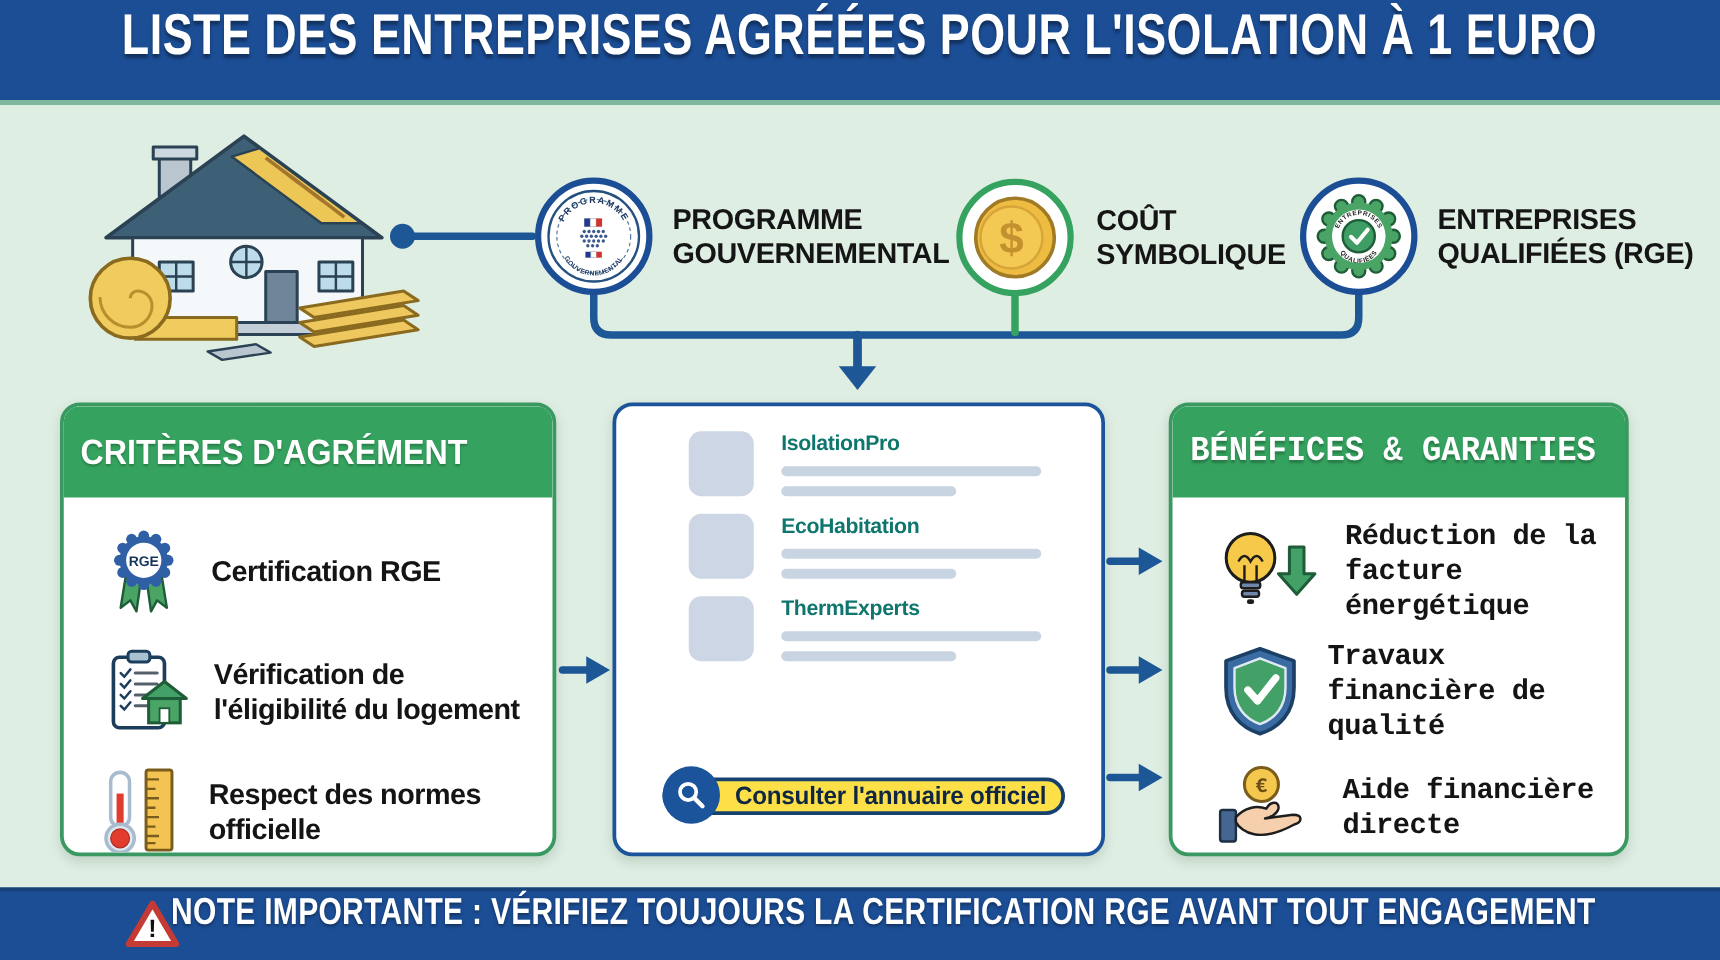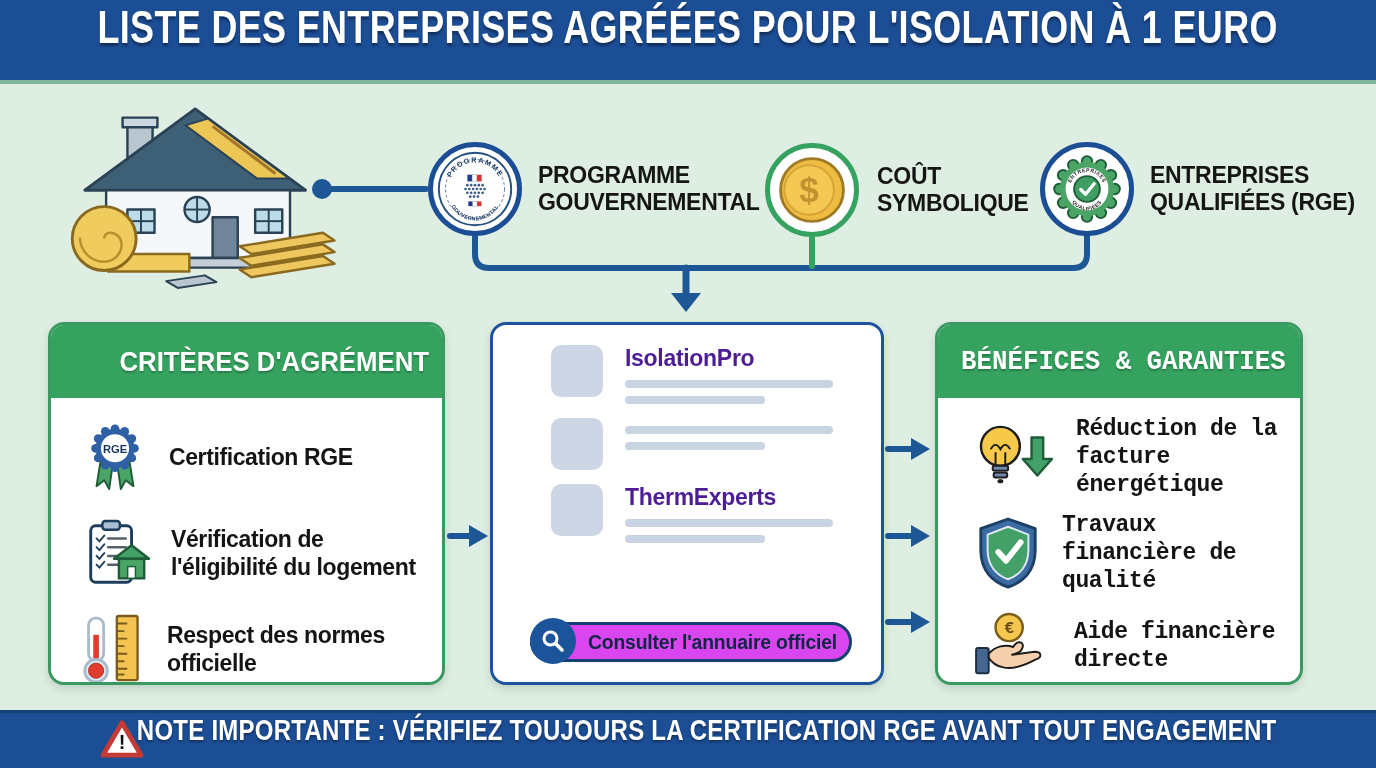--- a/index.html
+++ b/index.html
@@ -27,43 +27,43 @@
                   display:flex;align-items:center;justify-content:center;z-index:2;}
   .feature-circle.green{border-color:var(--header-green,#35a35f);}
   .f-label{position:absolute;z-index:2;font-size:23px;font-weight:bold;color:#151515;
            line-height:1.18;letter-spacing:-.3px;}
   
   .card{position:absolute;top:322px;height:363px;background:#fff;border-radius:16px;
         box-sizing:border-box;border:3px solid;z-index:2;
         box-shadow:0 4px 9px rgba(25,70,45,.16);overflow:hidden;}
   .card.green{border-color:#3a9960;}
   .card.blue{border-color:#1c549c;}
-  .card-header{height:73px;display:flex;flex-direction:column;align-items:flex-end;
+  .card-header{height:73px;display:flex;flex-direction:column;align-items:flex-start;
                justify-content:center;color:#fff;font-weight:bold;
                text-shadow:0 2px 2px rgba(0,0,0,.25);}
   .card.green .card-header{background:var(--header-green,#35a35f);}
   .card.blue .card-header{background:var(--header-blue,#1c549c);}
   .hline1{font-size:28px;transform:scaleX(.92);white-space:nowrap;}
   .hline1.small{font-size:26px;}
   .hline2{font-size:24px;transform:scaleX(.92);white-space:nowrap;margin-top:2px;}
   .rows{padding:16px 8px 0 30px;}
   .row{display:flex;align-items:center;gap:20px;margin-bottom:10px;min-height:86px;}
   .row .icon-box{flex:none;display:flex;align-items:center;justify-content:center;}
   .row .txt{font-size:23px;font-weight:bold;color:#141414;line-height:1.22;letter-spacing:-.4px;}
   
   .list{padding:20px 0 0 58px;}
   .entry{display:flex;gap:22px;margin-bottom:14px;}
   .thumb{width:52px;height:52px;background:#ccd6e4;border-radius:10px;flex:none;}
-  .einfo .name{font-size:23px;font-weight:bold;color:#4c1d95;letter-spacing:-.3px;}
+  .einfo .name{font-size:17px;font-weight:bold;color:#0f766e;letter-spacing:-.3px;}
   .bar{height:8px;background:#c9d4e2;border-radius:4px;margin-top:8px;}
   .bar.b1{width:208px;}
   .bar.b2{width:140px;}
-  .search-btn{position:absolute;left:37px;top:297px;width:322px;height:40px;
+  .search-btn{position:absolute;left:37px;top:297px;width:322px;height:30px;
               box-sizing:border-box;border:3px solid #16406e;border-radius:26px;
-              background:#d946ef;display:flex;align-items:center;cursor:pointer;padding:0;}
+              background:#fde047;display:flex;align-items:center;cursor:pointer;padding:0;}
   .search-btn .mag{width:46px;height:46px;margin:-3px 0 0 -3px;border-radius:50%;
                    background:var(--header-blue,#1c549c);display:flex;align-items:center;
                    justify-content:center;flex:none;}
   .search-btn .lbl{flex:1;text-align:center;font-size:20px;font-weight:bold;color:#0f2743;
                    letter-spacing:-.2px;transform:scaleX(.97);white-space:nowrap;}
 </style>
 </head>
 <body>
 
 <div class="canvas">
@@ -322,20 +322,21 @@
         <div class="thumb"></div>
         <div class="einfo">
           <div class="name">IsolationPro</div>
           <div class="bar b1"></div>
           <div class="bar b2"></div>
         </div>
       </div>
       <div class="entry">
         <div class="thumb"></div>
         <div class="einfo">
+          <div class="name">EcoHabitation</div>
           <div class="bar b1"></div>
           <div class="bar b2"></div>
         </div>
       </div>
       <div class="entry">
         <div class="thumb"></div>
         <div class="einfo">
           <div class="name">ThermExperts</div>
           <div class="bar b1"></div>
           <div class="bar b2"></div>

